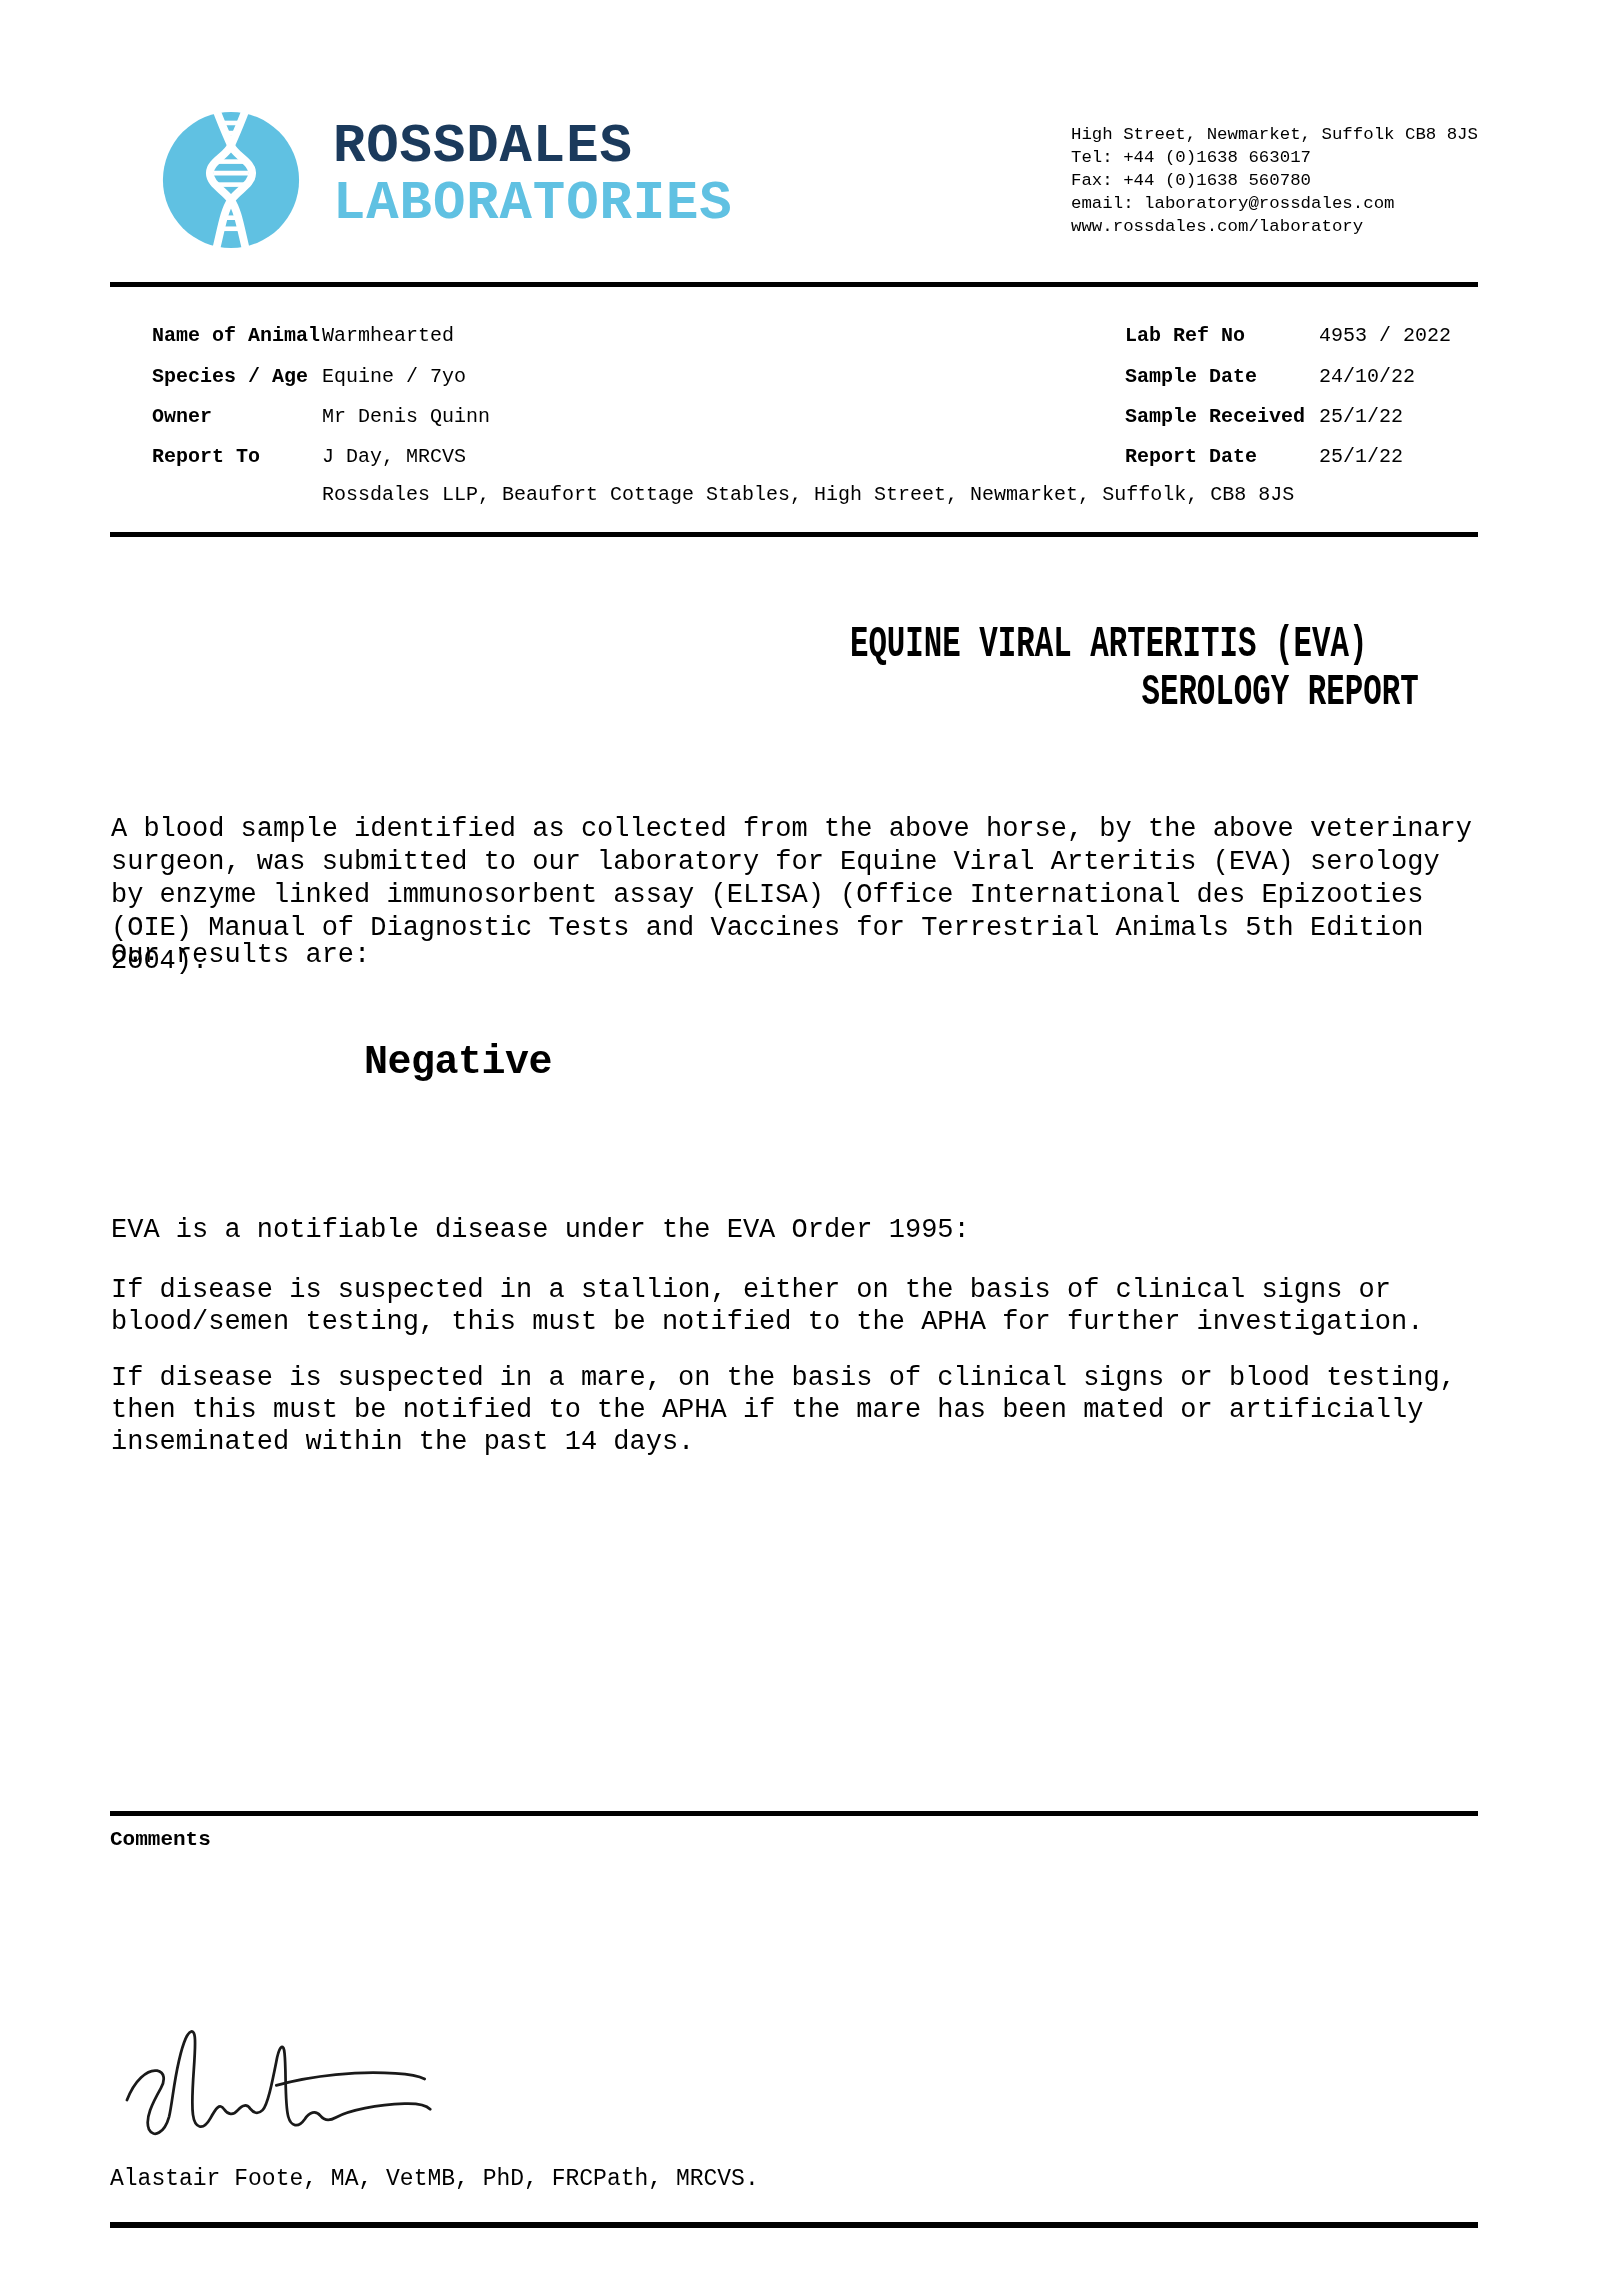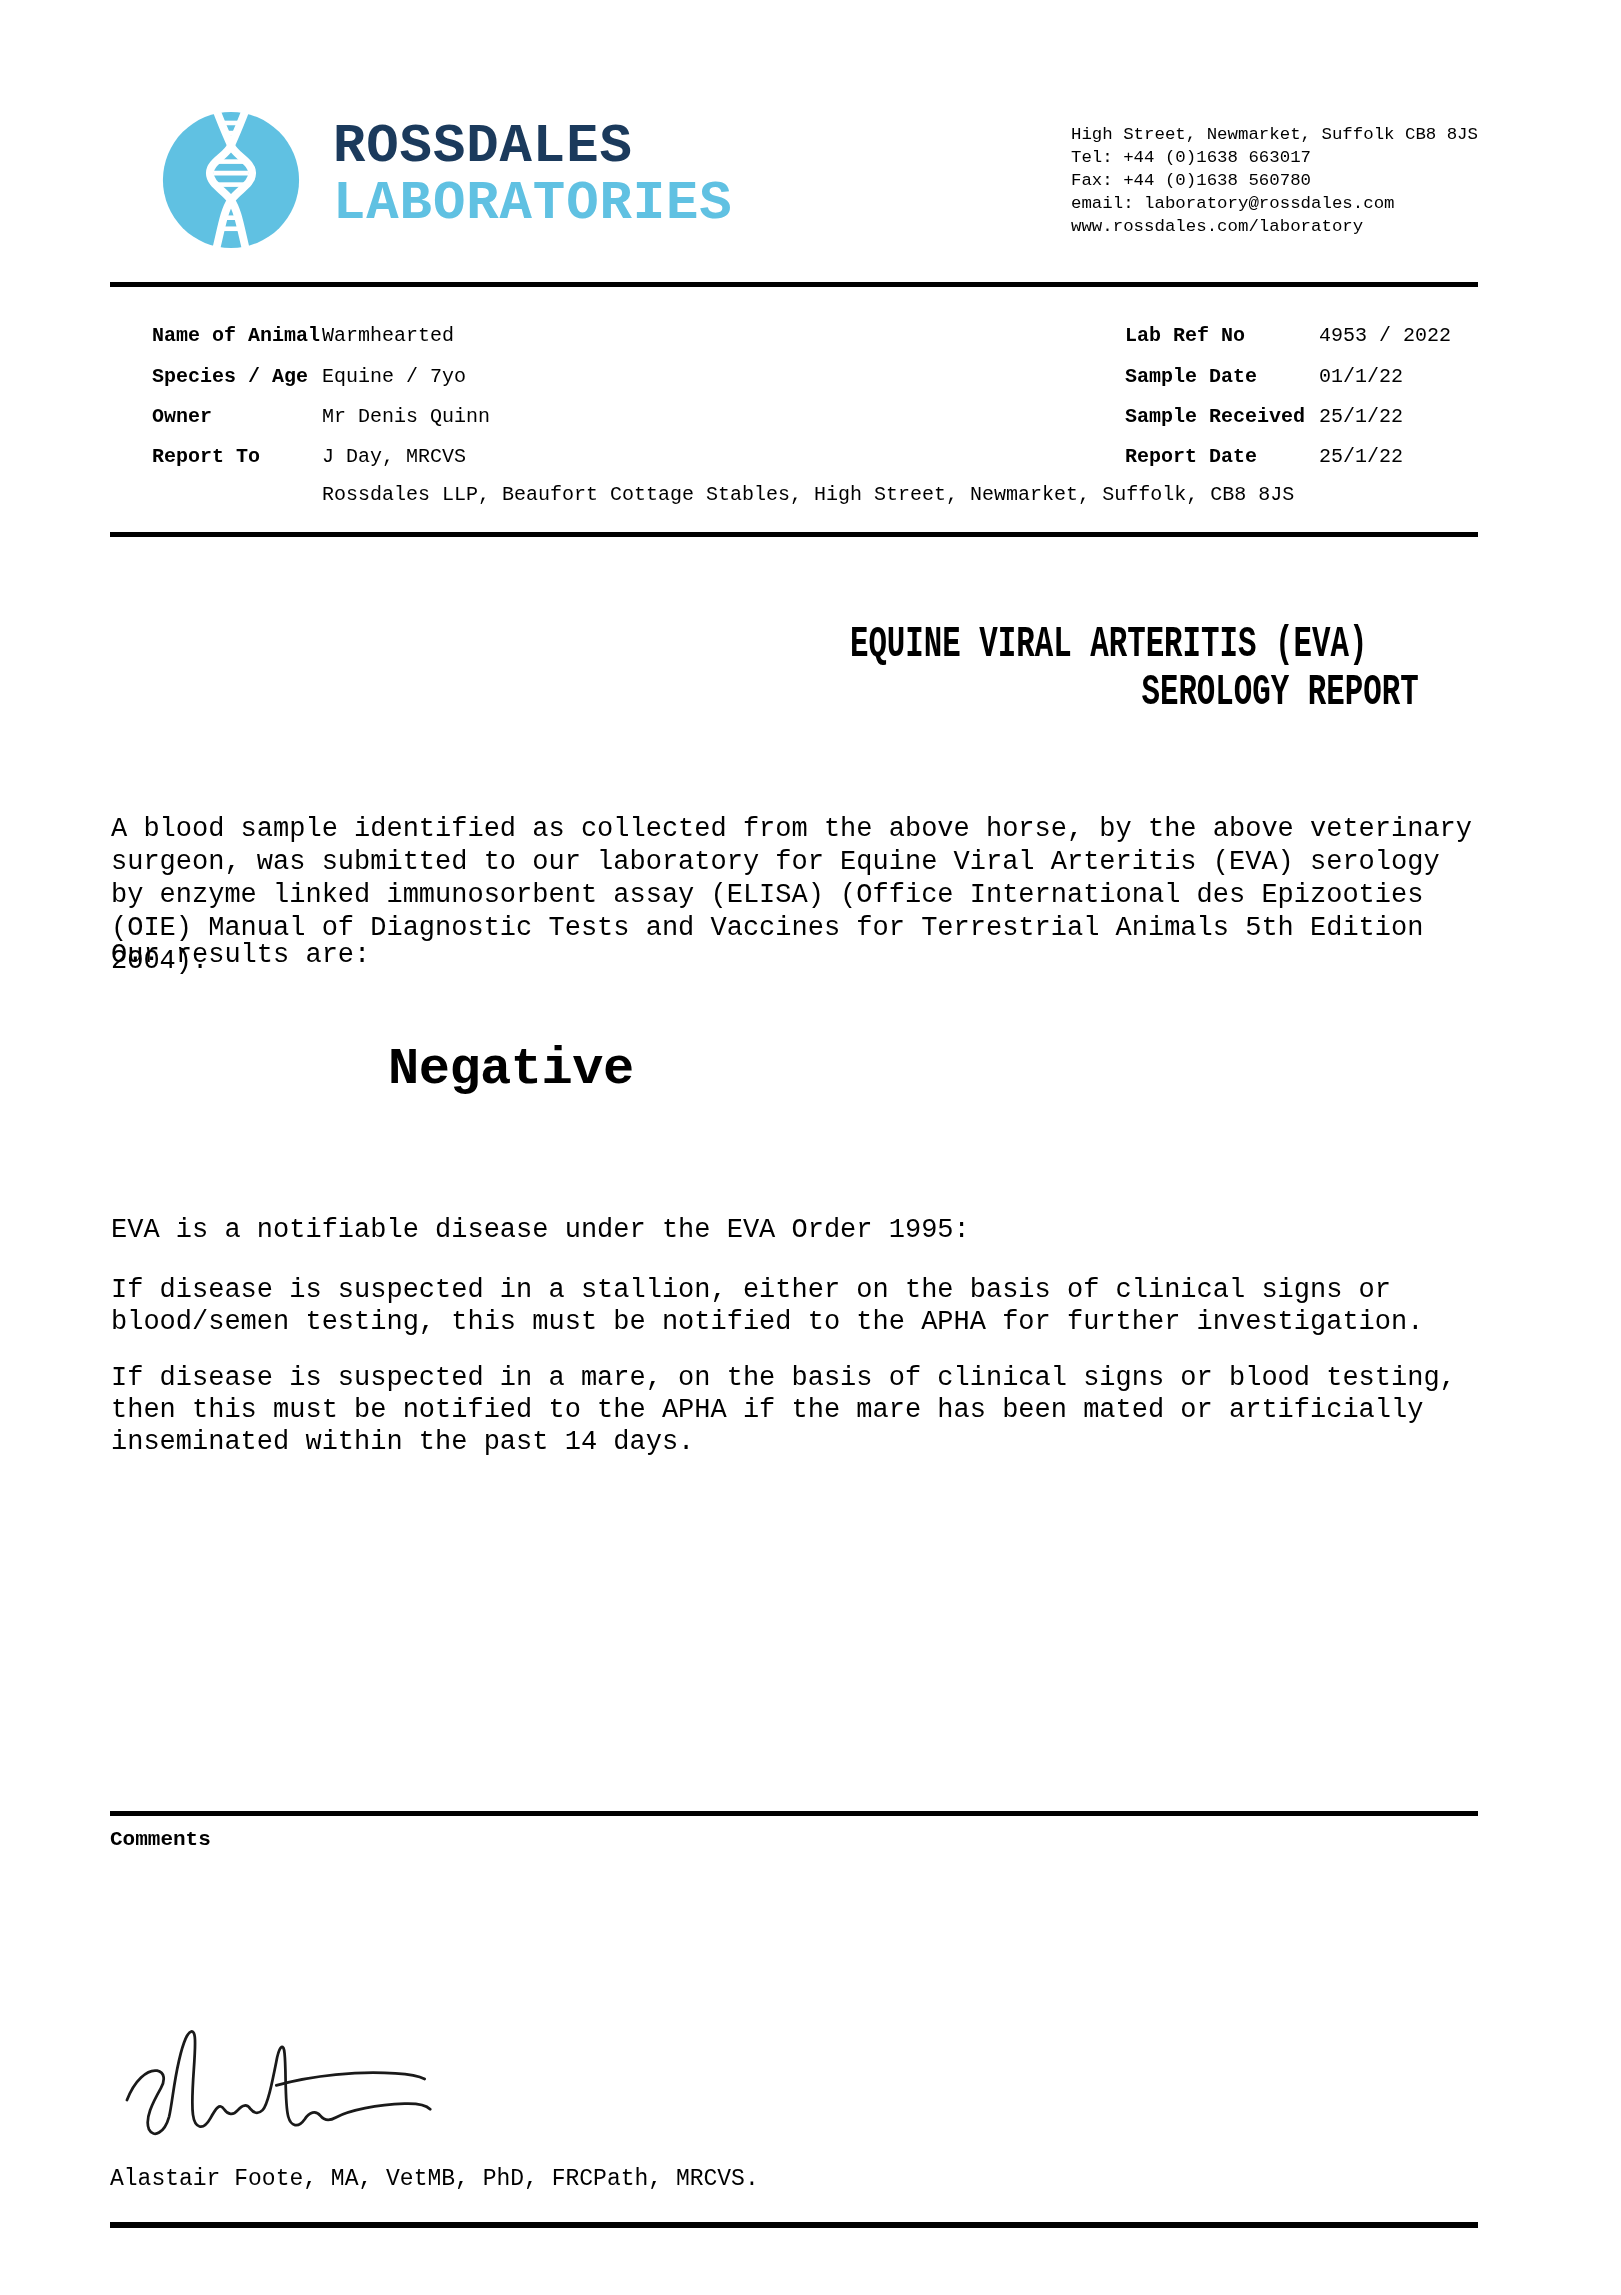--- a/index.html
+++ b/index.html
@@ -31,21 +31,21 @@
   .rlab{left:1125px;font-weight:bold;}
   .rval{left:1319px;}
   .row1{top:324px;} .row2{top:365px;} .row3{top:405px;} .row4{top:445px;} .row5{top:483px;}
   
   .title-line{position:absolute;left:110px;width:1368px;text-align:right;font-weight:bold;font-size:44px;line-height:48px;white-space:nowrap;}
   .title-1{top:620px;} .title-2{top:668px;}
   .squish{display:inline-block;transform:scaleX(0.70);transform-origin:50% 50%;}
   .para{position:absolute;left:111px;width:1375px;font-size:27px;line-height:33px;}
   .p-intro{top:786px;}
   .p-results{top:912px;}
-  .result{position:absolute;left:388px;top:1040px;font-size:52px;font-weight:bold;letter-spacing:-0.5px;}
+  .result{position:absolute;left:364px;top:1040px;font-size:40px;font-weight:bold;letter-spacing:-0.5px;}
   .p-notifiable{top:1187px;}
   .p-stallion{top:1247px;line-height:32px;}
   .p-mare{top:1335px;line-height:32px;}
   
   .comments-label{position:absolute;left:110px;top:1828px;font-size:21px;font-weight:bold;}
   .signature{position:absolute;left:120px;top:2024px;width:363px;height:120px;}
   .signatory{position:absolute;left:110px;top:2166px;font-size:23px;}
 </style>
 </head>
 <body>
@@ -91,21 +91,21 @@
     <div class="cell lval row2">Equine / 7yo</div>
     <div class="cell lab row3">Owner</div>
     <div class="cell lval row3">Mr Denis Quinn</div>
     <div class="cell lab row4">Report To</div>
     <div class="cell lval row4">J Day, MRCVS</div>
     <div class="cell lval row5">Rossdales LLP, Beaufort Cottage Stables, High Street, Newmarket, Suffolk, CB8 8JS</div>
 
     <div class="cell rlab row1">Lab Ref No</div>
     <div class="cell rval row1">4953 / 2022</div>
     <div class="cell rlab row2">Sample Date</div>
-    <div class="cell rval row2">01/1/22</div>
+    <div class="cell rval row2">24/10/22</div>
     <div class="cell rlab row3">Sample Received</div>
     <div class="cell rval row3">25/1/22</div>
     <div class="cell rlab row4">Report Date</div>
     <div class="cell rval row4">25/1/22</div>
   </section>
 
   <div class="rule rule-2"></div>
 
   <div class="title-line title-1">
     <span class="squish">EQUINE VIRAL ARTERITIS (EVA)</span>

